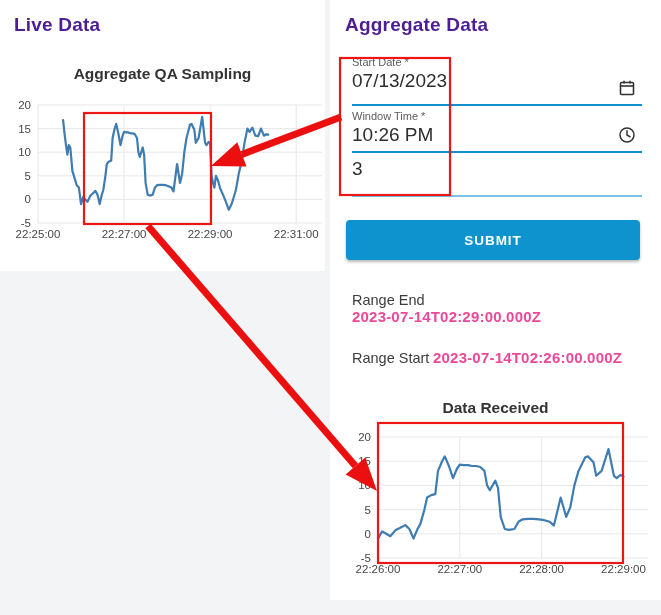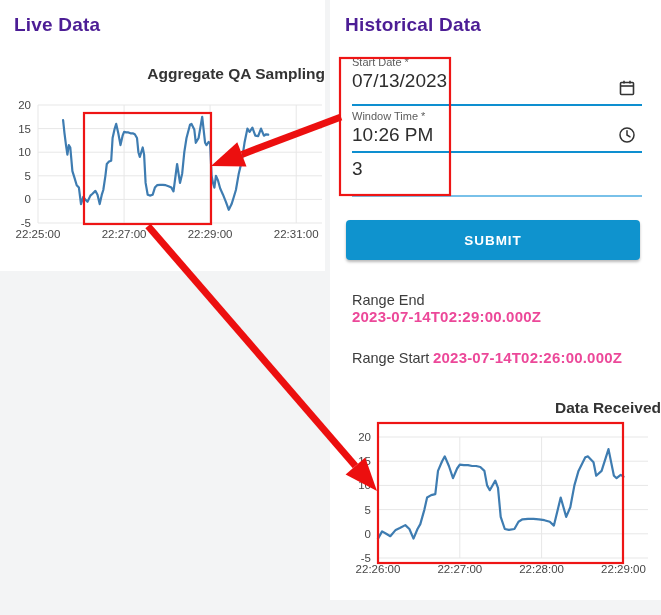--- a/index.html
+++ b/index.html
@@ -11,21 +11,21 @@
   .card{position:absolute;background:#ffffff;}
   #card-live{left:0;top:0;width:325px;height:271px;}
   #card-hist{left:330px;top:0;width:331px;height:600px;}
   .panel-heading{position:absolute;margin:0;font-size:19px;font-weight:700;color:#4c1d95;letter-spacing:.2px;}
   #card-live .panel-heading{left:14px;top:14px;}
   #card-hist .panel-heading{left:15px;top:14px;}
 
   .chart{position:absolute;}
   #live-chart{left:0;top:62px;width:325px;height:200px;}
   #received-chart{left:0;top:396px;width:331px;height:200px;}
-  .chart-title{height:24px;line-height:24px;text-align:right;font-size:15.5px;font-weight:700;color:#333;}
+  .chart-title{height:24px;line-height:24px;text-align:center;font-size:15.5px;font-weight:700;color:#333;}
   .plot svg{display:block;}
   .grid{stroke:#e7e7e7;stroke-width:1;}
   .tick{font-size:11.5px;fill:#474747;}
   .ytick{text-anchor:end;}
   .xtick{text-anchor:middle;}
   .series{fill:none;stroke-width:2.2;stroke-linejoin:round;stroke-linecap:round;}
 
   .field{position:absolute;left:22px;width:290px;border-bottom:2px solid #0e8fd0;}
   #f-date{top:54px;height:50px;}
   #f-time{top:108px;height:43px;}
@@ -87,21 +87,21 @@
           <text class="tick xtick" x="210.1" y="152">22:29:00</text>
           <line class="grid" x1="296.2" y1="19" x2="296.2" y2="137"></line>
           <text class="tick xtick" x="296.2" y="152">22:31:00</text>
           <polyline class="series" stroke="#3e7cb1" points="63.1,34.1 64.5,47.3 66.0,59.1 67.4,68.6 68.8,59.1 70.3,61.5 72.4,85.1 74.6,92.2 76.7,99.2 78.9,101.6 81.0,118.1 83.2,111.0 85.3,113.4 87.5,115.8 90.4,109.6 92.5,107.7 95.4,104.9 97.5,108.7 99.7,118.1 101.8,108.7 103.3,104.0 105.4,89.8 106.8,78.0 109.0,75.6 111.2,74.7 112.6,52.0 114.7,42.6 116.2,37.9 118.3,47.3 120.5,59.1 122.6,49.7 124.1,45.9 126.2,46.4 128.4,46.4 130.5,47.3 132.7,47.3 134.8,48.3 137.0,52.0 138.4,66.2 139.8,70.9 142.7,61.5 144.1,68.6 145.6,96.9 147.7,108.7 149.9,109.6 152.7,108.7 154.9,101.6 157.1,99.2 159.9,98.8 162.8,98.8 165.7,99.2 168.5,100.2 171.4,101.6 173.5,105.4 177.1,78.0 180.0,96.9 182.2,87.4 184.3,66.2 186.5,52.0 190.0,38.8 191.5,37.9 194.3,43.5 195.8,56.8 198.6,52.0 202.2,30.8 205.1,56.8 206.5,59.1 208.7,55.8 210.1,57.7 211.6,89.8 213.0,96.9 214.4,101.6 215.9,89.8 218.0,94.5 220.2,102.5 223.0,108.7 225.9,115.8 228.8,123.8 231.6,118.1 233.8,111.0 235.9,104.0 238.8,87.4 241.7,75.6 244.5,56.8 247.4,42.6 249.6,45.9 252.4,41.7 255.3,49.7 258.2,50.2 261.0,42.6 263.9,49.7 266.1,48.3 268.2,48.7"></polyline>
         </svg>
       </div>
   </div>
 </section>
 
 <section class="card" id="card-hist">
-  <h2 class="panel-heading">Historical Data</h2>
+  <h2 class="panel-heading">Aggregate Data</h2>
 
   <div class="field" id="f-date">
     <label>Start Date *</label>
     <input class="finput" readonly="" value="07/13/2023" style="">
     <span class="ficon">
       <svg width="18" height="18" viewBox="0 0 18 18">
         <rect x="2.5" y="3.5" width="13" height="12" rx="1" fill="none" stroke="#333" stroke-width="1.6"></rect>
         <line x1="2.5" y1="7" x2="15.5" y2="7" stroke="#333" stroke-width="1.6"></line>
         <line x1="6" y1="1.8" x2="6" y2="4.5" stroke="#333" stroke-width="1.6"></line>
         <line x1="12" y1="1.8" x2="12" y2="4.5" stroke="#333" stroke-width="1.6"></line>

